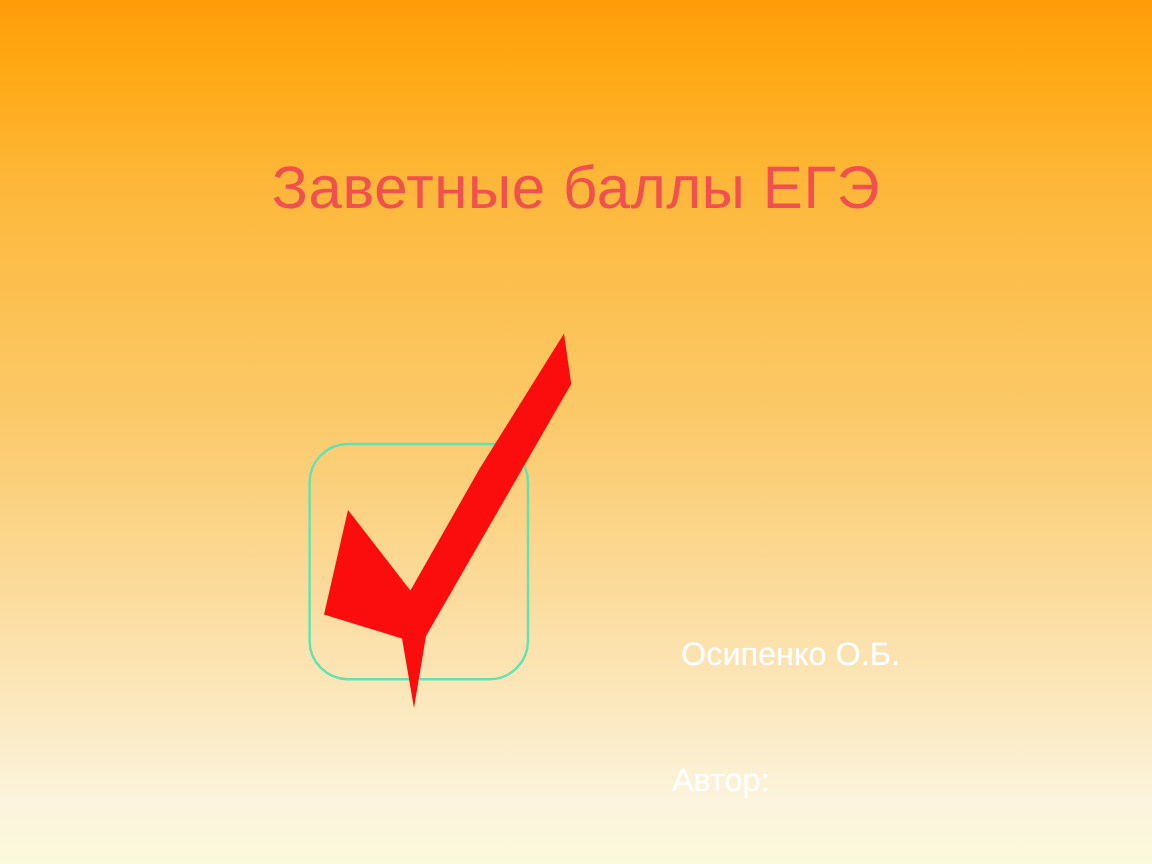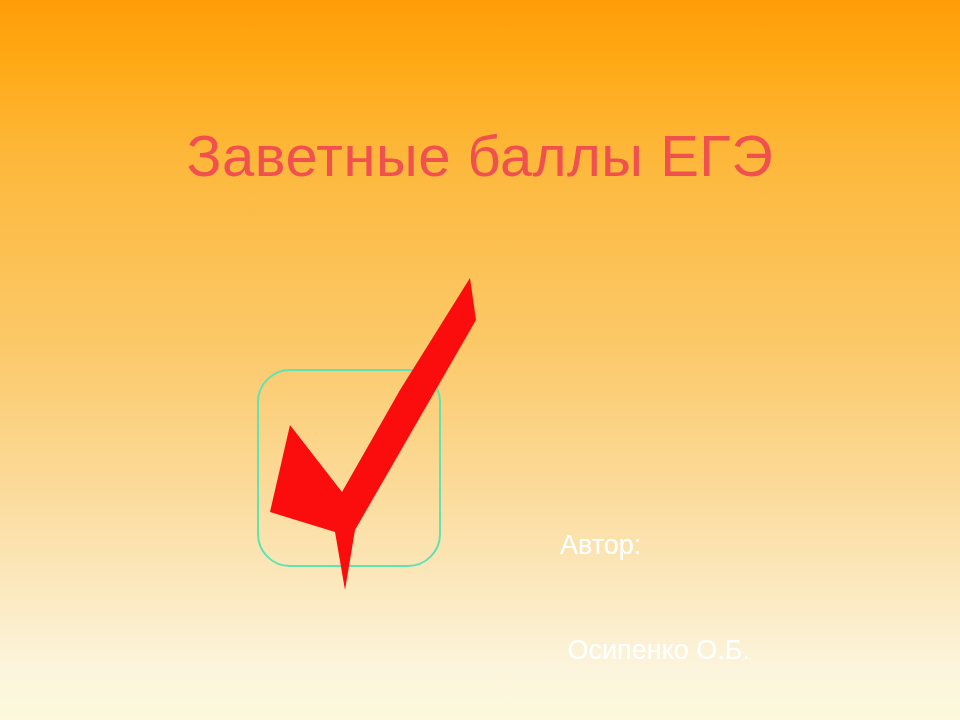--- a/index.html
+++ b/index.html
@@ -27,21 +27,21 @@
     -webkit-font-smoothing: antialiased;
   }
 
   
   .title {
     position: absolute;
     left: 0;
     top: 118px;
     width: 960px;
     text-align: center;
-    font-size: 58px;
+    font-size: 50px;
     line-height: 76px;
     font-weight: 400;
     color: #f0514e;
     letter-spacing: 0.5px;
     white-space: nowrap;
   }
 
   
   .mark-group {
     position: absolute;
@@ -87,19 +87,19 @@
   <div class="mark-group">
     <svg viewBox="0 0 260 350" xmlns="http://www.w3.org/2000/svg">
 
       <rect x="18" y="110" width="182" height="196" rx="32" ry="32" fill="none" stroke="#5fe3b4" stroke-width="2"></rect>
 
       <polygon points="230,18 236,60 115,270 105,330 95,272 30,252 50,165 102,232 160,130" fill="#fc0d0d"></polygon>
     </svg>
   </div>
 
   <div class="author-block">
+    <span class="author-line"> Осипенко О.Б.</span>
     <span class="author-line">Автор:</span>
-    <span class="author-line"> Осипенко О.Б.</span>
     
     
   </div>
 
 </div>
 
 </body></html>

